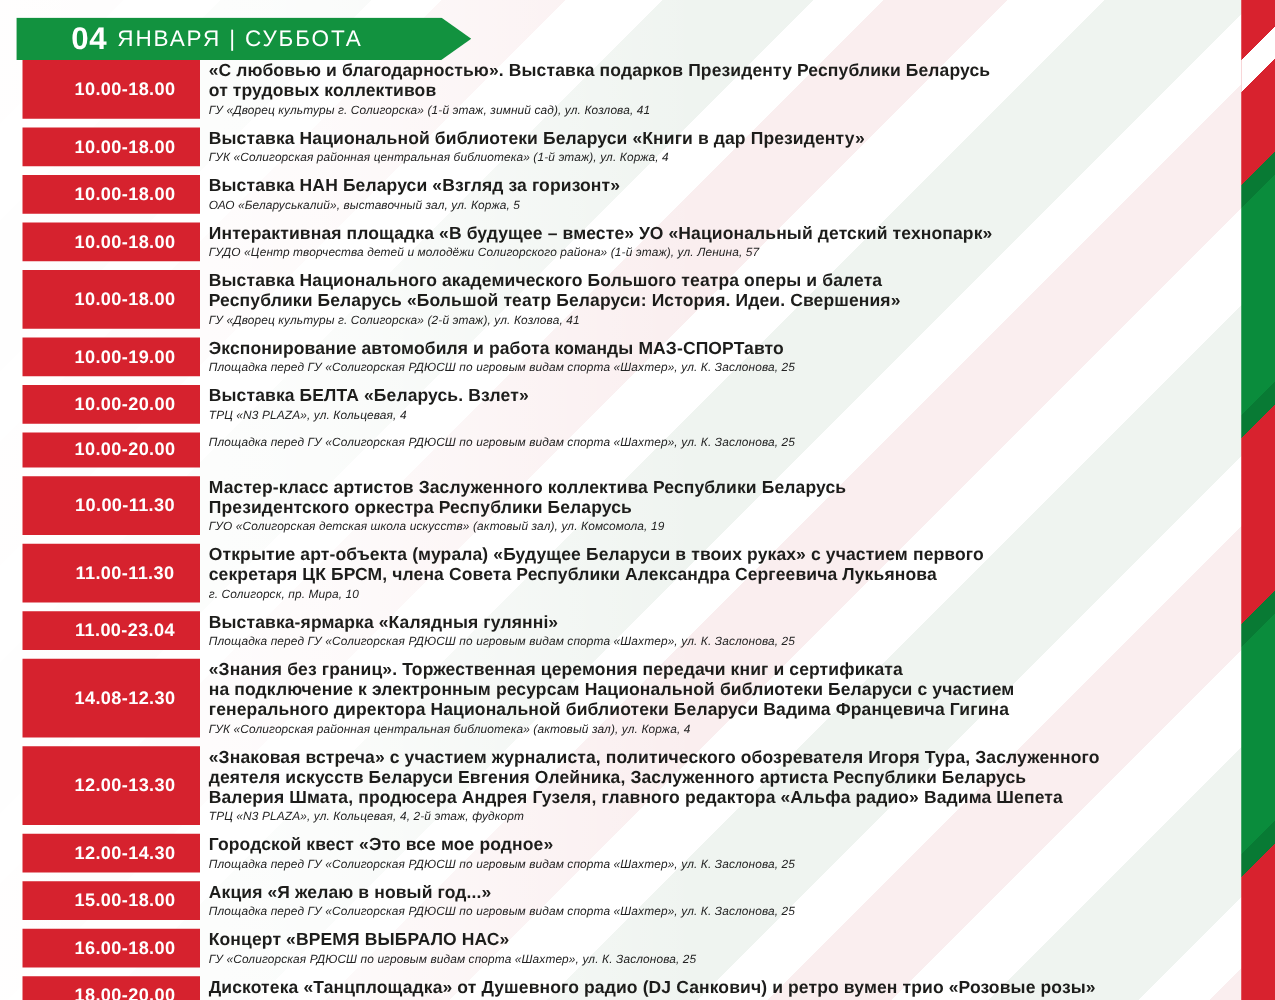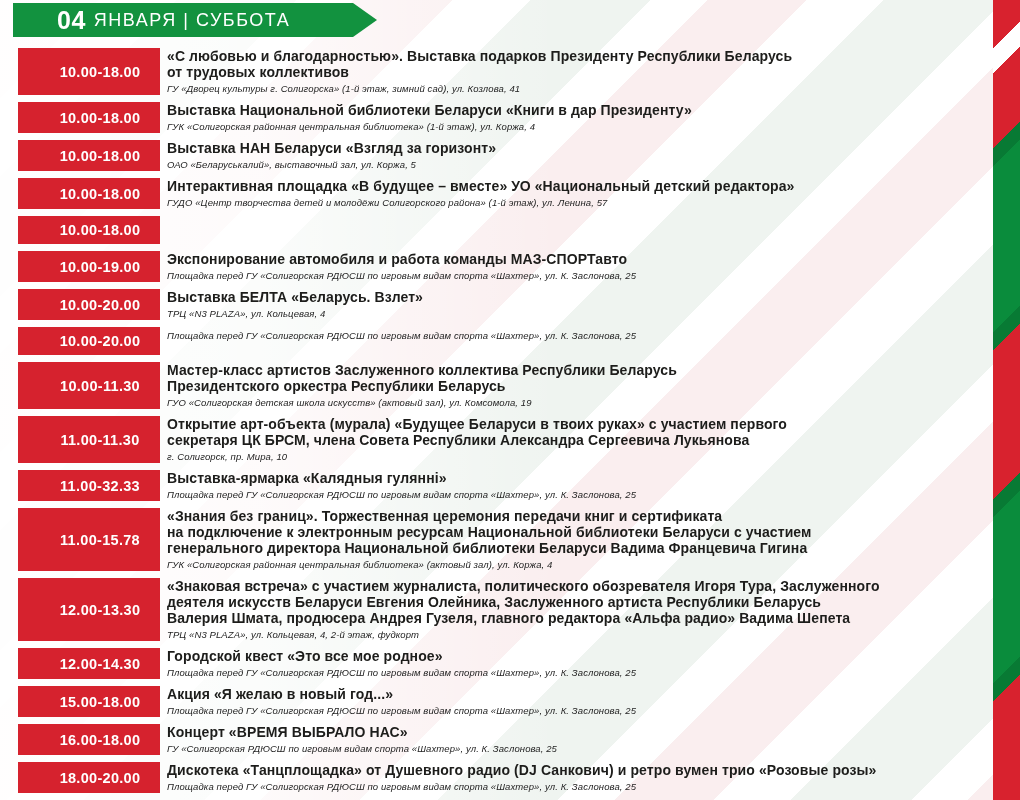--- a/index.html
+++ b/index.html
@@ -32,21 +32,21 @@
       linear-gradient(135deg, rgba(255,255,255,0) 0 34px, #ffffff 34px 52px, rgba(255,255,255,0) 52px 100%),
       repeating-linear-gradient(135deg,
         var(--strip-red) 0px,  var(--strip-red) 105px,
         var(--strip-green-d) 105px, var(--strip-green-d) 118px,
         var(--strip-green) 118px, var(--strip-green) 235px,
         var(--strip-green-d) 235px, var(--strip-green-d) 248px);
   }
 
   
   .banner {
-    position:absolute; top:3px; left:13px; z-index:3;
+    position:absolute; top:14px; left:13px; z-index:3;
     height:34px; width:364px;
     background:var(--green);
     clip-path: polygon(0 0, calc(100% - 24px) 0, 100% 50%, calc(100% - 24px) 100%, 0 100%);
     display:flex; align-items:center;
     padding-left:44px;
     color:#ffffff; white-space:nowrap;
   }
   .banner .day { font-size:25px; font-weight:700; letter-spacing:.5px; }
   .banner .rest { font-size:18px; font-weight:400; letter-spacing:1.5px; margin-left:8px; }
 
@@ -105,27 +105,32 @@
     <div class="time-badge">10.00-18.00</div>
     <div class="event-info">
       <div class="event-title">Выставка НАН Беларуси «Взгляд за горизонт»</div>
       <div class="event-venue">ОАО «Беларуськалий», выставочный зал, ул. Коржа, 5</div>
     </div>
   </div>
 
   <div class="event-row">
     <div class="time-badge">10.00-18.00</div>
     <div class="event-info">
-      <div class="event-title">Интерактивная площадка «В будущее – вместе» УО «Национальный детский редактора»</div>
+      <div class="event-title">Интерактивная площадка «В будущее – вместе» УО «Национальный детский технопарк»</div>
       <div class="event-venue">ГУДО «Центр творчества детей и молодёжи Солигорского района» (1-й этаж), ул. Ленина, 57</div>
     </div>
   </div>
 
   <div class="event-row">
     <div class="time-badge">10.00-18.00</div>
+    <div class="event-info">
+      <div class="event-title">Выставка Национального академического Большого театра оперы и балета
+Республики Беларусь «Большой театр Беларуси: История. Идеи. Свершения»</div>
+      <div class="event-venue">ГУ «Дворец культуры г. Солигорска» (2-й этаж), ул. Козлова, 41</div>
+    </div>
   </div>
 
   <div class="event-row">
     <div class="time-badge">10.00-19.00</div>
     <div class="event-info">
       <div class="event-title">Экспонирование автомобиля и работа команды МАЗ-СПОРТавто</div>
       <div class="event-venue">Площадка перед ГУ «Солигорская РДЮСШ по игровым видам спорта «Шахтер», ул. К. Заслонова, 25</div>
     </div>
   </div>
 
@@ -156,29 +161,29 @@
   <div class="event-row">
     <div class="time-badge">11.00-11.30</div>
     <div class="event-info">
       <div class="event-title">Открытие арт-объекта (мурала) «Будущее Беларуси в твоих руках» с участием первого
 секретаря ЦК БРСМ, члена Совета Республики Александра Сергеевича Лукьянова</div>
       <div class="event-venue">г. Солигорск, пр. Мира, 10</div>
     </div>
   </div>
 
   <div class="event-row">
-    <div class="time-badge">11.00-32.33</div>
+    <div class="time-badge">11.00-23.04</div>
     <div class="event-info">
       <div class="event-title">Выставка-ярмарка «Калядныя гулянні»</div>
       <div class="event-venue">Площадка перед ГУ «Солигорская РДЮСШ по игровым видам спорта «Шахтер», ул. К. Заслонова, 25</div>
     </div>
   </div>
 
   <div class="event-row">
-    <div class="time-badge">11.00-15.78</div>
+    <div class="time-badge">14.08-12.30</div>
     <div class="event-info">
       <div class="event-title">«Знания без границ». Торжественная церемония передачи книг и сертификата
 на подключение к электронным ресурсам Национальной библиотеки Беларуси с участием
 генерального директора Национальной библиотеки Беларуси Вадима Францевича Гигина</div>
       <div class="event-venue">ГУК «Солигорская районная центральная библиотека» (актовый зал), ул. Коржа, 4</div>
     </div>
   </div>
 
   <div class="event-row">
     <div class="time-badge">12.00-13.30</div>

